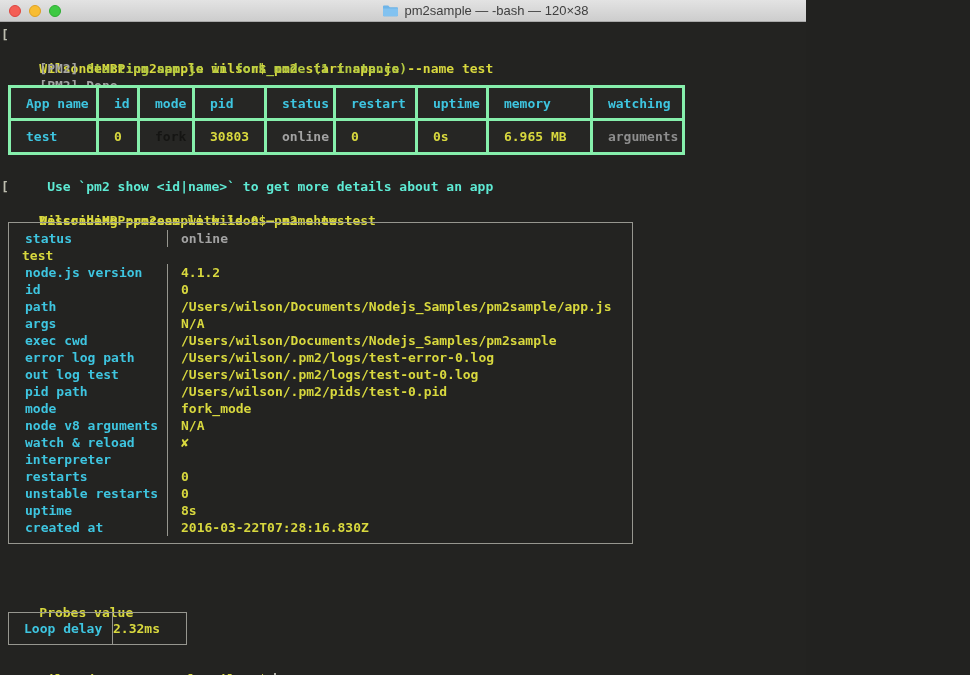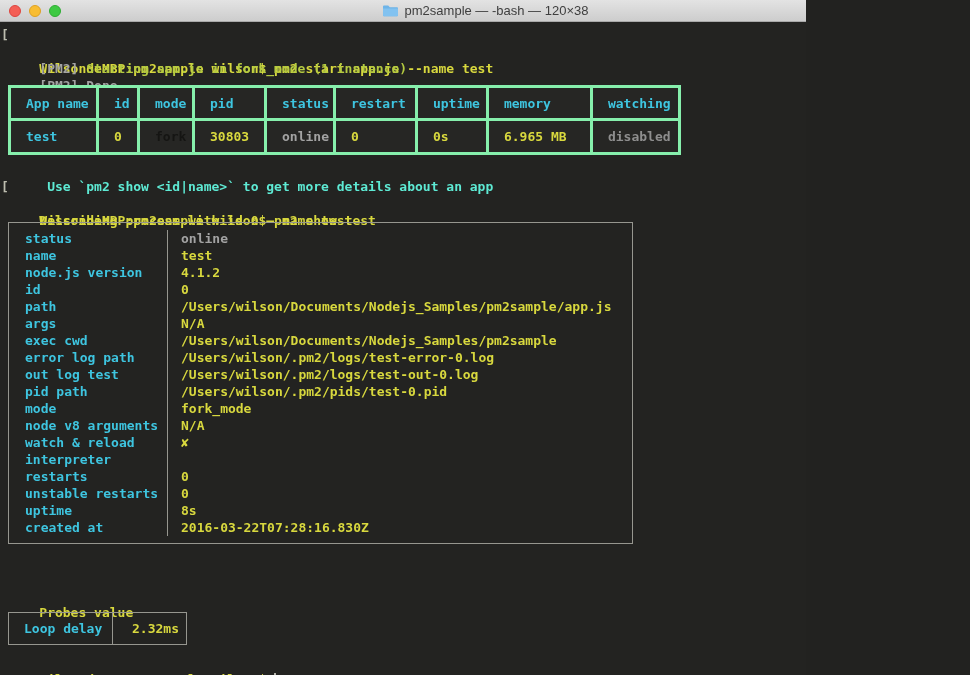--- a/index.html
+++ b/index.html
@@ -62,21 +62,21 @@
   .drow { display:grid; grid-template-columns:159px 1fr; height:17px; line-height:17px; white-space:pre; }
   .dkey { border-right:1px solid #96968f; padding-left:16px; height:17px; }
   .dval { padding-left:13px; height:17px; }
   
   .probes { position:absolute; top:612px; left:8px; }
   .probes td {
     border:1px solid #96968f; height:32px; font-weight:bold; font-size:13px;
     padding:0 4px 0 15px;
   }
   .probes .pk { width:104px; }
-  .probes .pv { width:74px; padding-left:19px; }
+  .probes .pv { width:74px; padding-left:0; }
   
   .cursor {
     display:inline-block; width:2px; height:14px; background:#b5b5ad;
     vertical-align:middle; margin-left:8px; margin-top:-2px;
   }
 </style>
 </head>
 <body>
 
 <div class="screen">
@@ -129,42 +129,42 @@
     <tbody>
       <tr>
         <td class="c-cyan">test</td>
         <td class="c-yellow">0</td>
         <td class="c-black">fork</td>
         <td class="c-yellow">30803</td>
         <td class="c-green">online</td>
         <td class="c-yellow">0</td>
         <td class="c-yellow">0s</td>
         <td class="c-yellow">6.965 MB</td>
-        <td class="c-gray">disabled</td>
+        <td class="c-gray">arguments</td>
       </tr>
     </tbody>
   </table>
 
   <div class="tline c-white" style="top:161px">
     <span> Use `pm2 show &lt;id|name&gt;` to get more details about an app</span>
   </div>
 
   <div class="tline c-yellow" style="top:178px">
     <span class="mark open">[</span>
     <span>WilsondeMBP:pm2sample wilson$ pm2 show test</span>
     <span class="mark close">]</span>
   </div>
 
   <div class="tline c-yellow" style="top:195px">
     <span>Describing process with id 0 – name test</span>
   </div>
 
   <div class="dtable">
     <div class="drow"><span class="dkey c-cyan">status</span><span class="dval c-green">online</span></div>
-    <div class="drow"><span class="dkey c-cyan">name</span><span class="dval c-yellow">test</span></div>
+    <div class="drow"><span class="dval c-yellow">test</span></div>
     <div class="drow"><span class="dkey c-cyan">node.js version</span><span class="dval c-yellow">4.1.2</span></div>
     <div class="drow"><span class="dkey c-cyan">id</span><span class="dval c-yellow">0</span></div>
     <div class="drow"><span class="dkey c-cyan">path</span><span class="dval c-yellow">/Users/wilson/Documents/Nodejs_Samples/pm2sample/app.js</span></div>
     <div class="drow"><span class="dkey c-cyan">args</span><span class="dval c-yellow">N/A</span></div>
     <div class="drow"><span class="dkey c-cyan">exec cwd</span><span class="dval c-yellow">/Users/wilson/Documents/Nodejs_Samples/pm2sample</span></div>
     <div class="drow"><span class="dkey c-cyan">error log path</span><span class="dval c-yellow">/Users/wilson/.pm2/logs/test-error-0.log</span></div>
     <div class="drow"><span class="dkey c-cyan">out log test</span><span class="dval c-yellow">/Users/wilson/.pm2/logs/test-out-0.log</span></div>
     <div class="drow"><span class="dkey c-cyan">pid path</span><span class="dval c-yellow">/Users/wilson/.pm2/pids/test-0.pid</span></div>
     <div class="drow"><span class="dkey c-cyan">mode</span><span class="dval c-yellow">fork_mode</span></div>
     <div class="drow"><span class="dkey c-cyan">node v8 arguments</span><span class="dval c-yellow">N/A</span></div>

